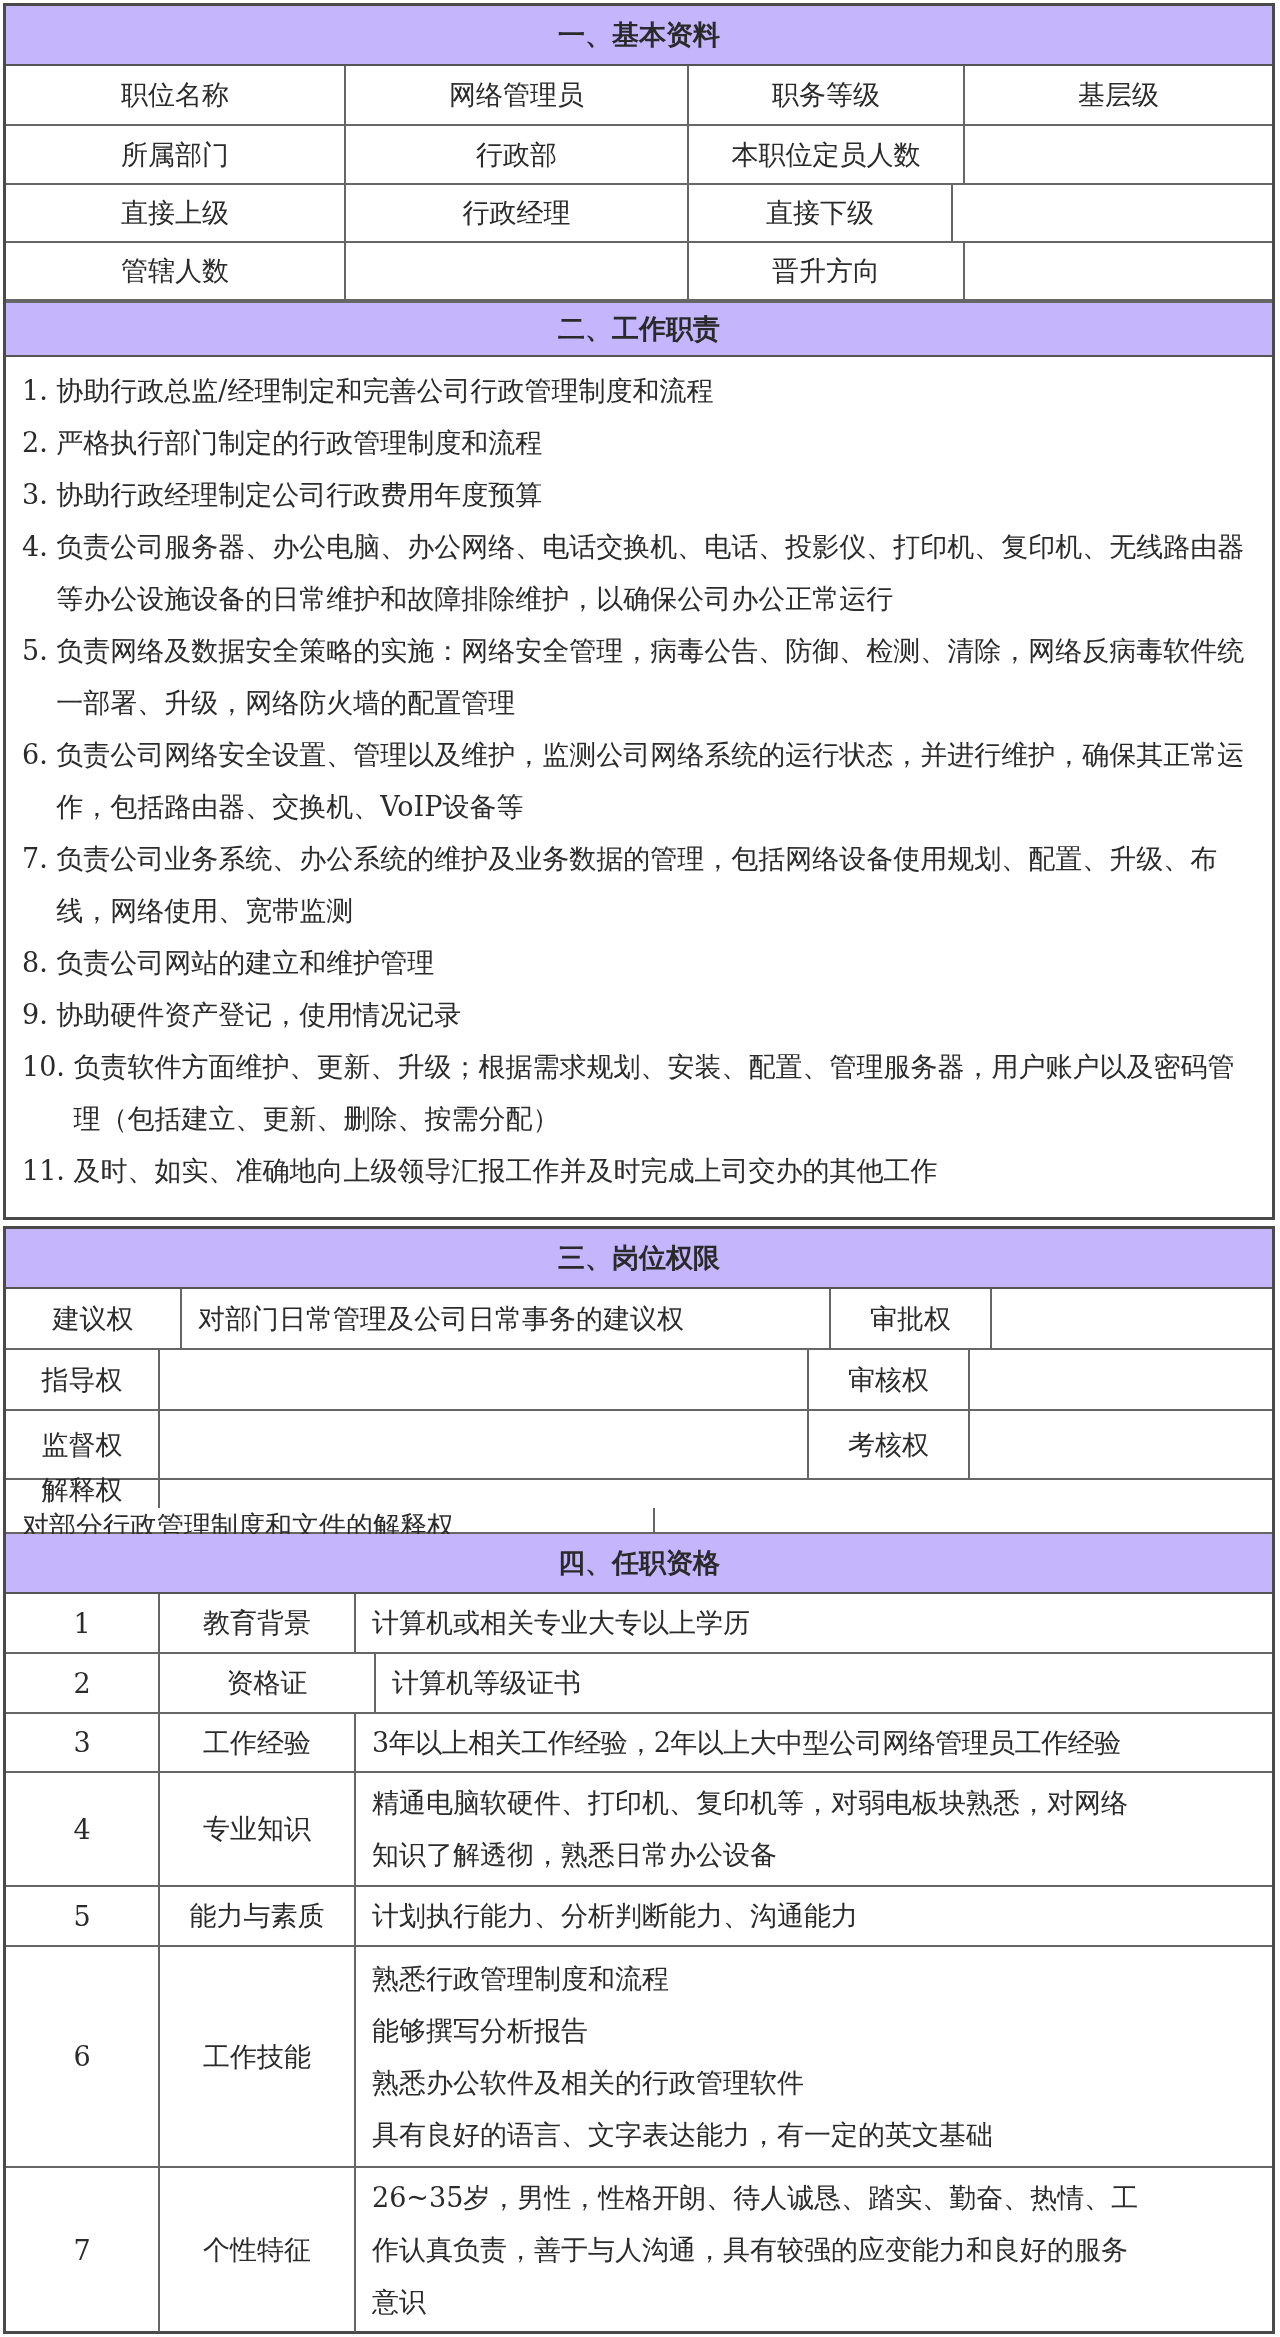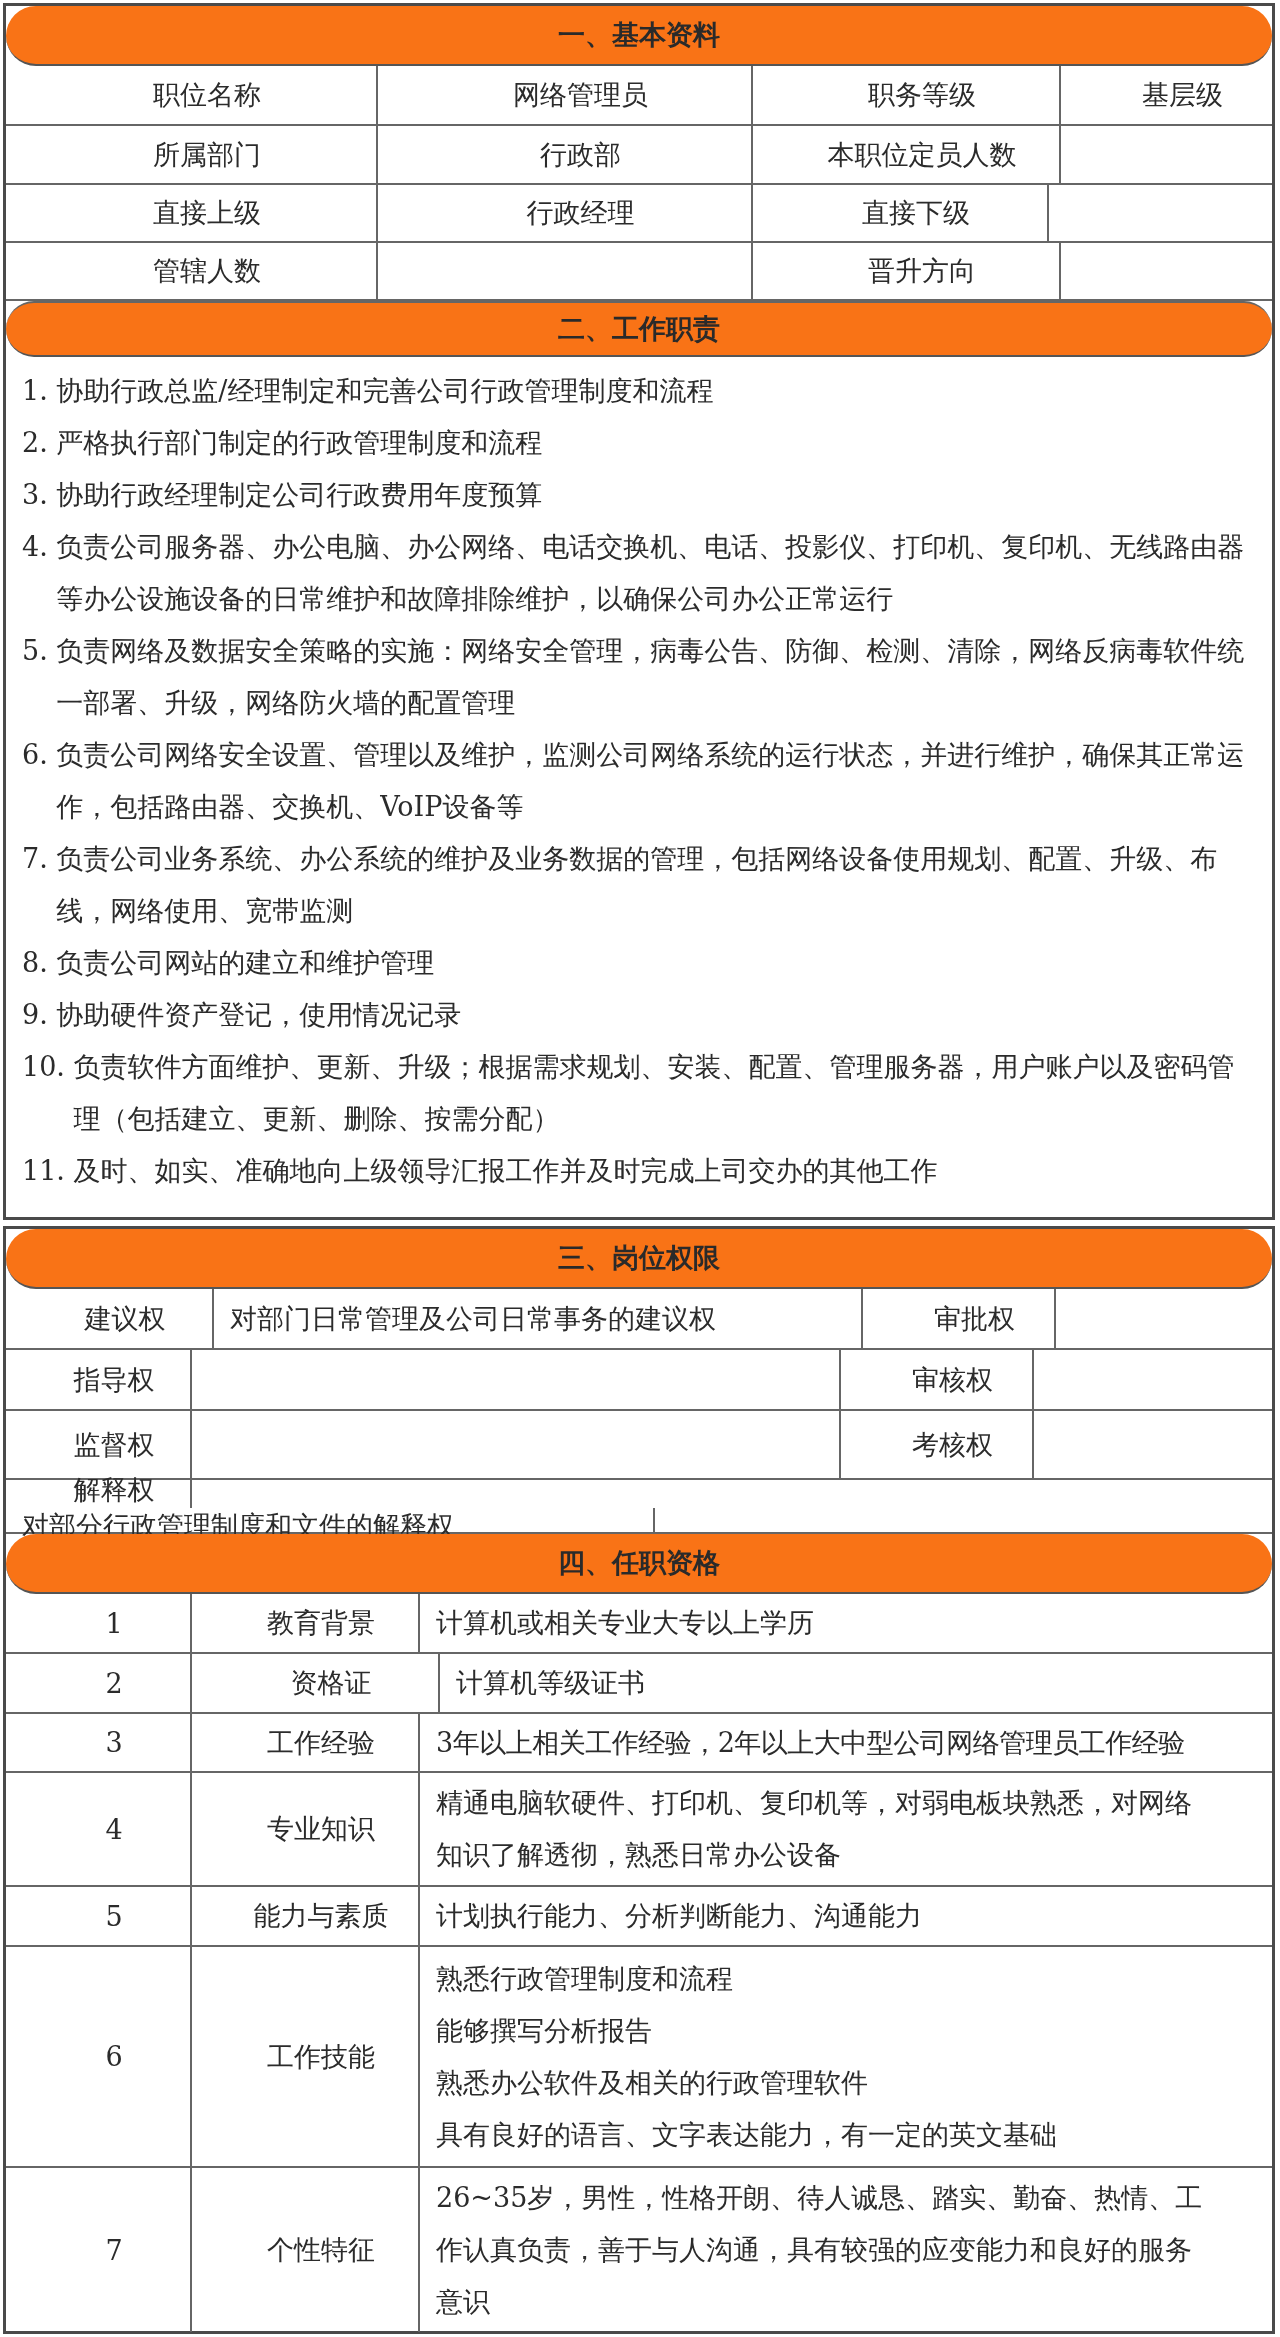--- a/index.html
+++ b/index.html
@@ -1,28 +1,28 @@
 <!DOCTYPE html>
 <html><head>
 <meta charset="utf-8">
 <style>
   html, body { margin:0; padding:0; background:#ffffff; }
   body { width:1280px; height:2337px; position:relative; overflow:hidden;
          font-family:"DejaVu Serif","Liberation Serif",serif; color:#2b2b2b; }
   .tbl { position:absolute; left:3px; width:1272px; border:3px solid #4a4a4a; box-sizing:border-box; background:#fff; }
   #t1 { top:3px; height:1217px; }
   #t2 { top:1226px; height:1108px; }
-  .sec-head { position:absolute; left:0; right:0; background:#f97316; display:flex; align-items:center; justify-content:center;
+  .sec-head { position:absolute; left:0; right:0; background:#c4b5fd; display:flex; align-items:center; justify-content:center;
               font-family:Liberation Mono, monospace; font-weight:bold; font-size:27px; color:#2a2a2a;
-              border-bottom:2px solid #555; box-sizing:border-box;border-radius:30px; }
+              border-bottom:2px solid #555; box-sizing:border-box; }
   .row { position:absolute; left:0; right:0; border-bottom:2px solid #666; box-sizing:border-box; display:flex; }
   .row.last { border-bottom:none; }
   .cell { height:100%; box-sizing:border-box; display:flex; align-items:center; font-size:27px; border-right:2px solid #666; }
   .cell:last-child { border-right:none; }
-  .center { justify-content:center; text-align:center;margin-left:32px; }
+  .center { justify-content:center; text-align:center; }
   .left { justify-content:flex-start; padding-left:16px; }
   .multi { flex-direction:column; align-items:flex-start; justify-content:center; padding-left:16px; padding-right:10px; line-height:52px; }
   .duties { position:absolute; left:0; right:0; top:354px; padding:8px 16px 0 16px; box-sizing:border-box; font-size:27px; line-height:52px; }
   .duty { display:flex; }
   .duty .num { flex:0 0 auto; white-space:pre; }
   .duty .txt { flex:1; }
 </style>
 </head>
 <body>
 

